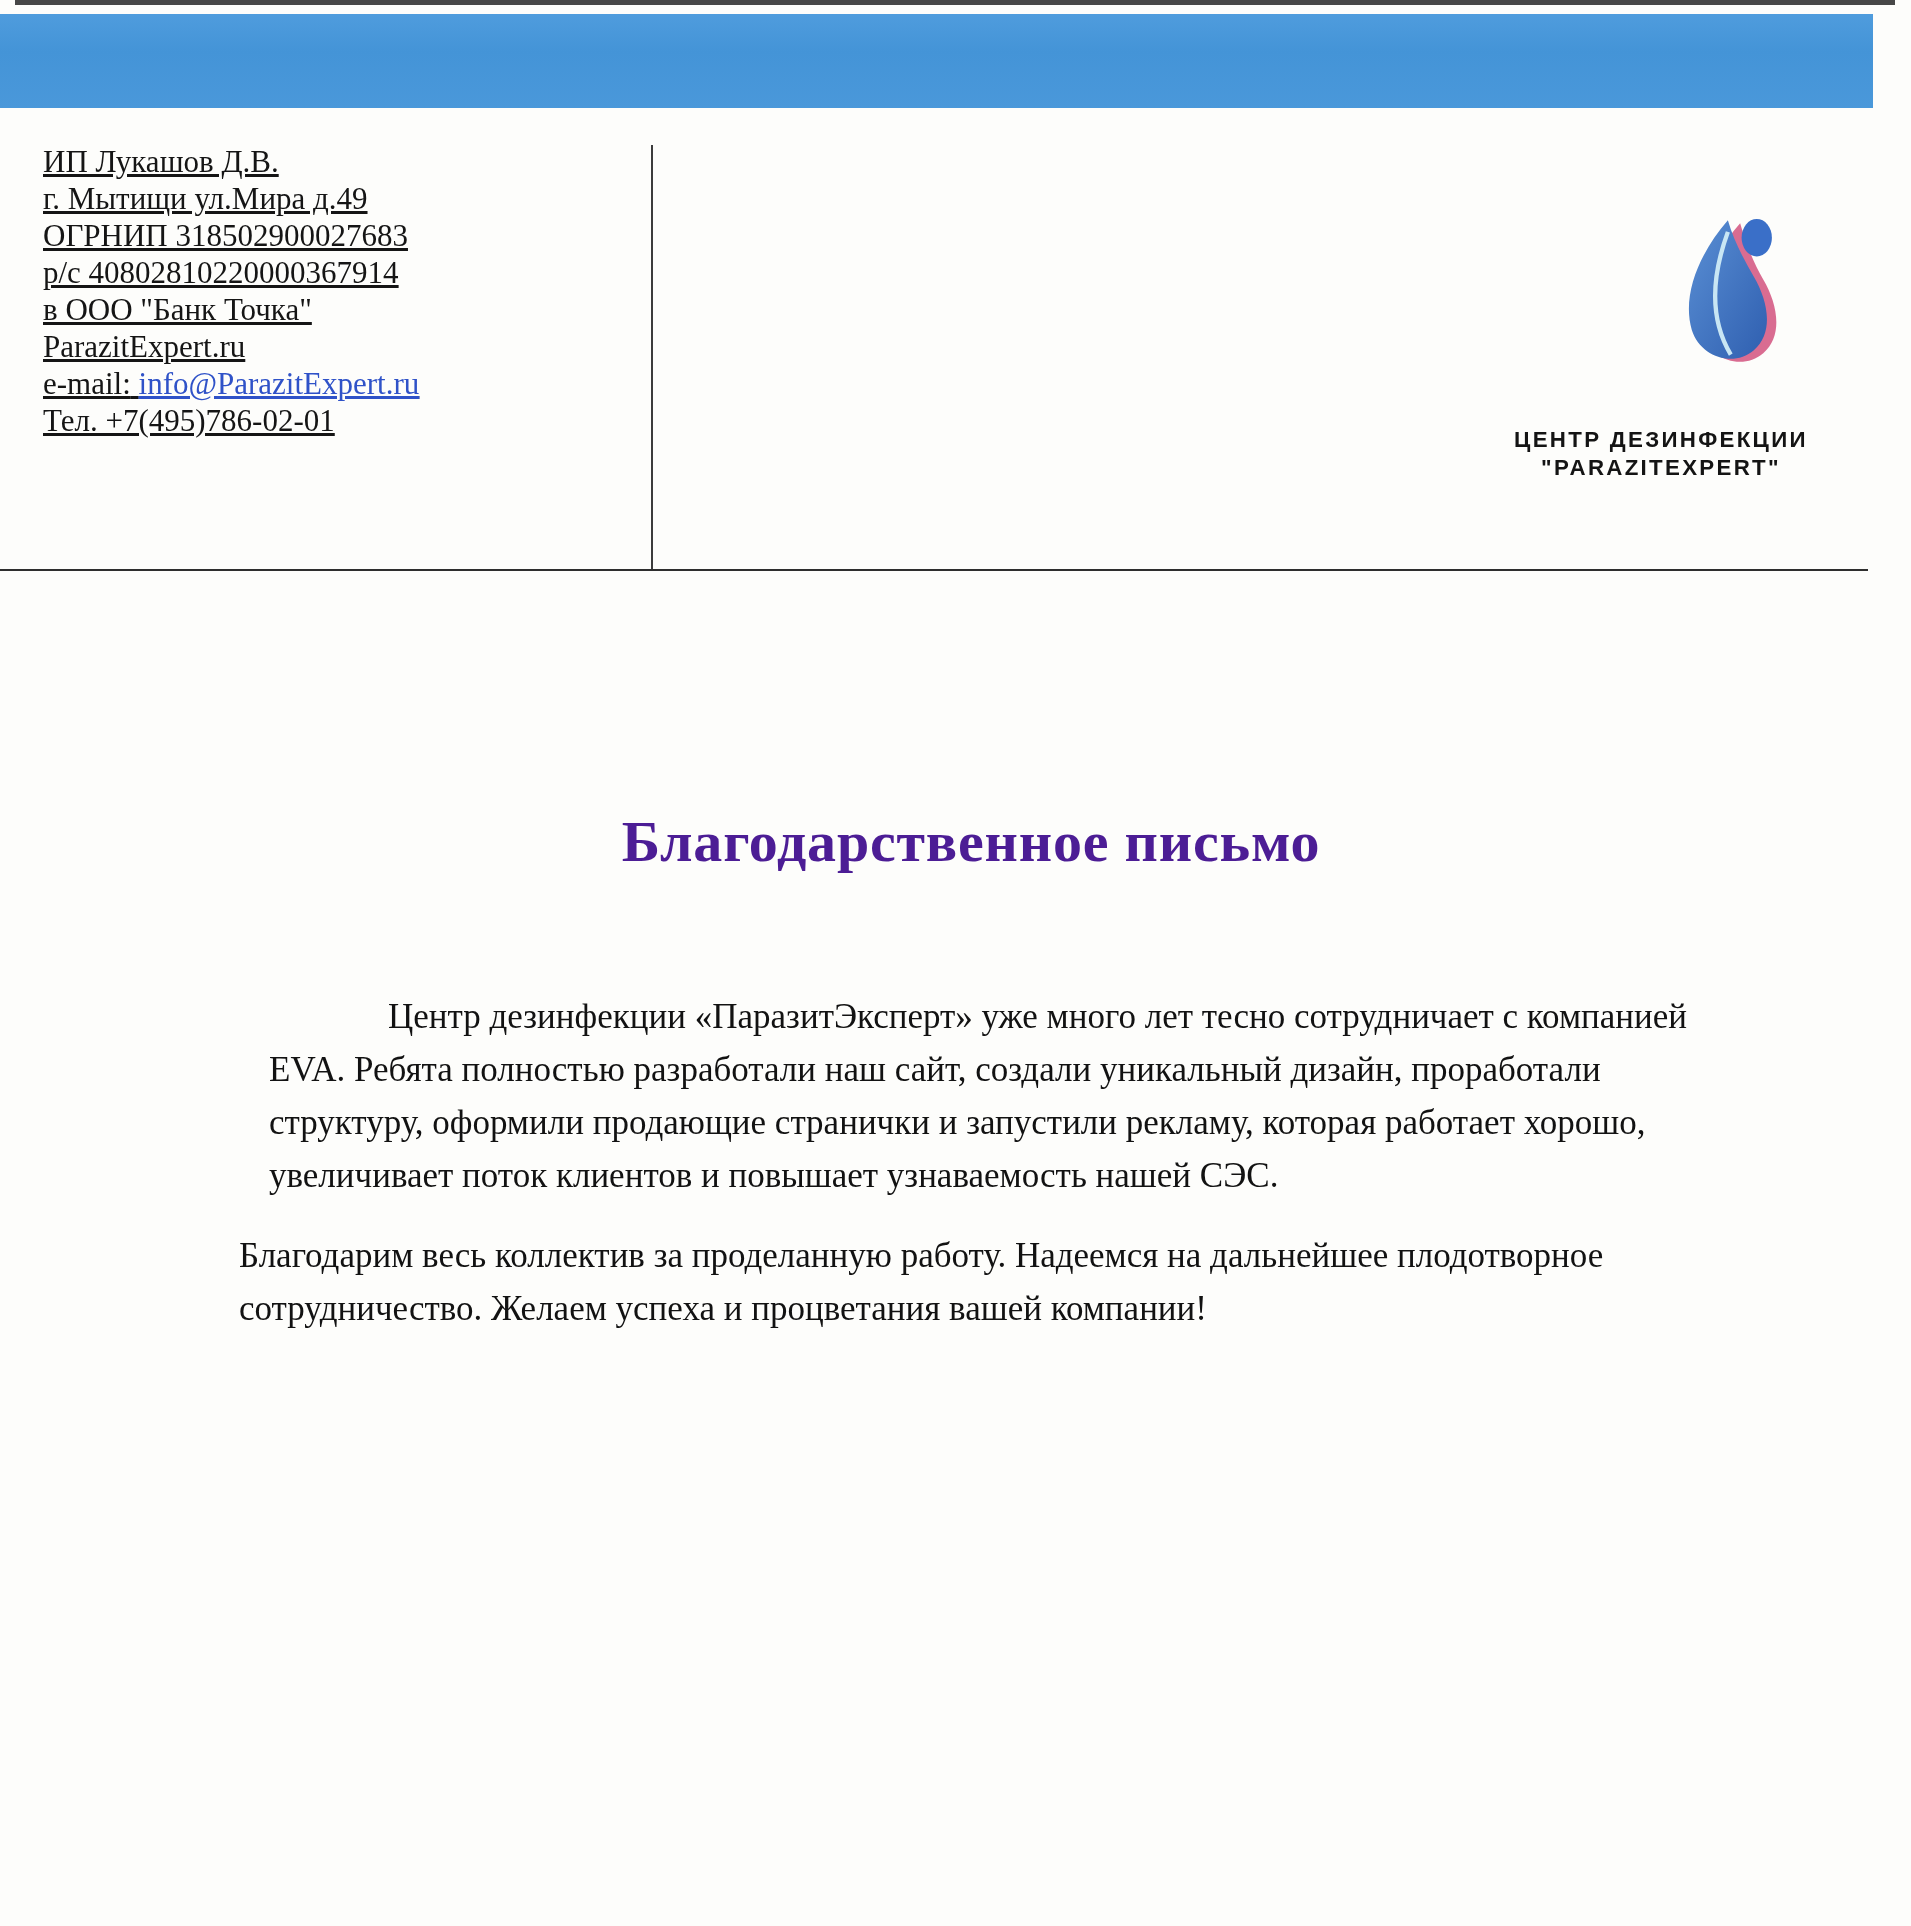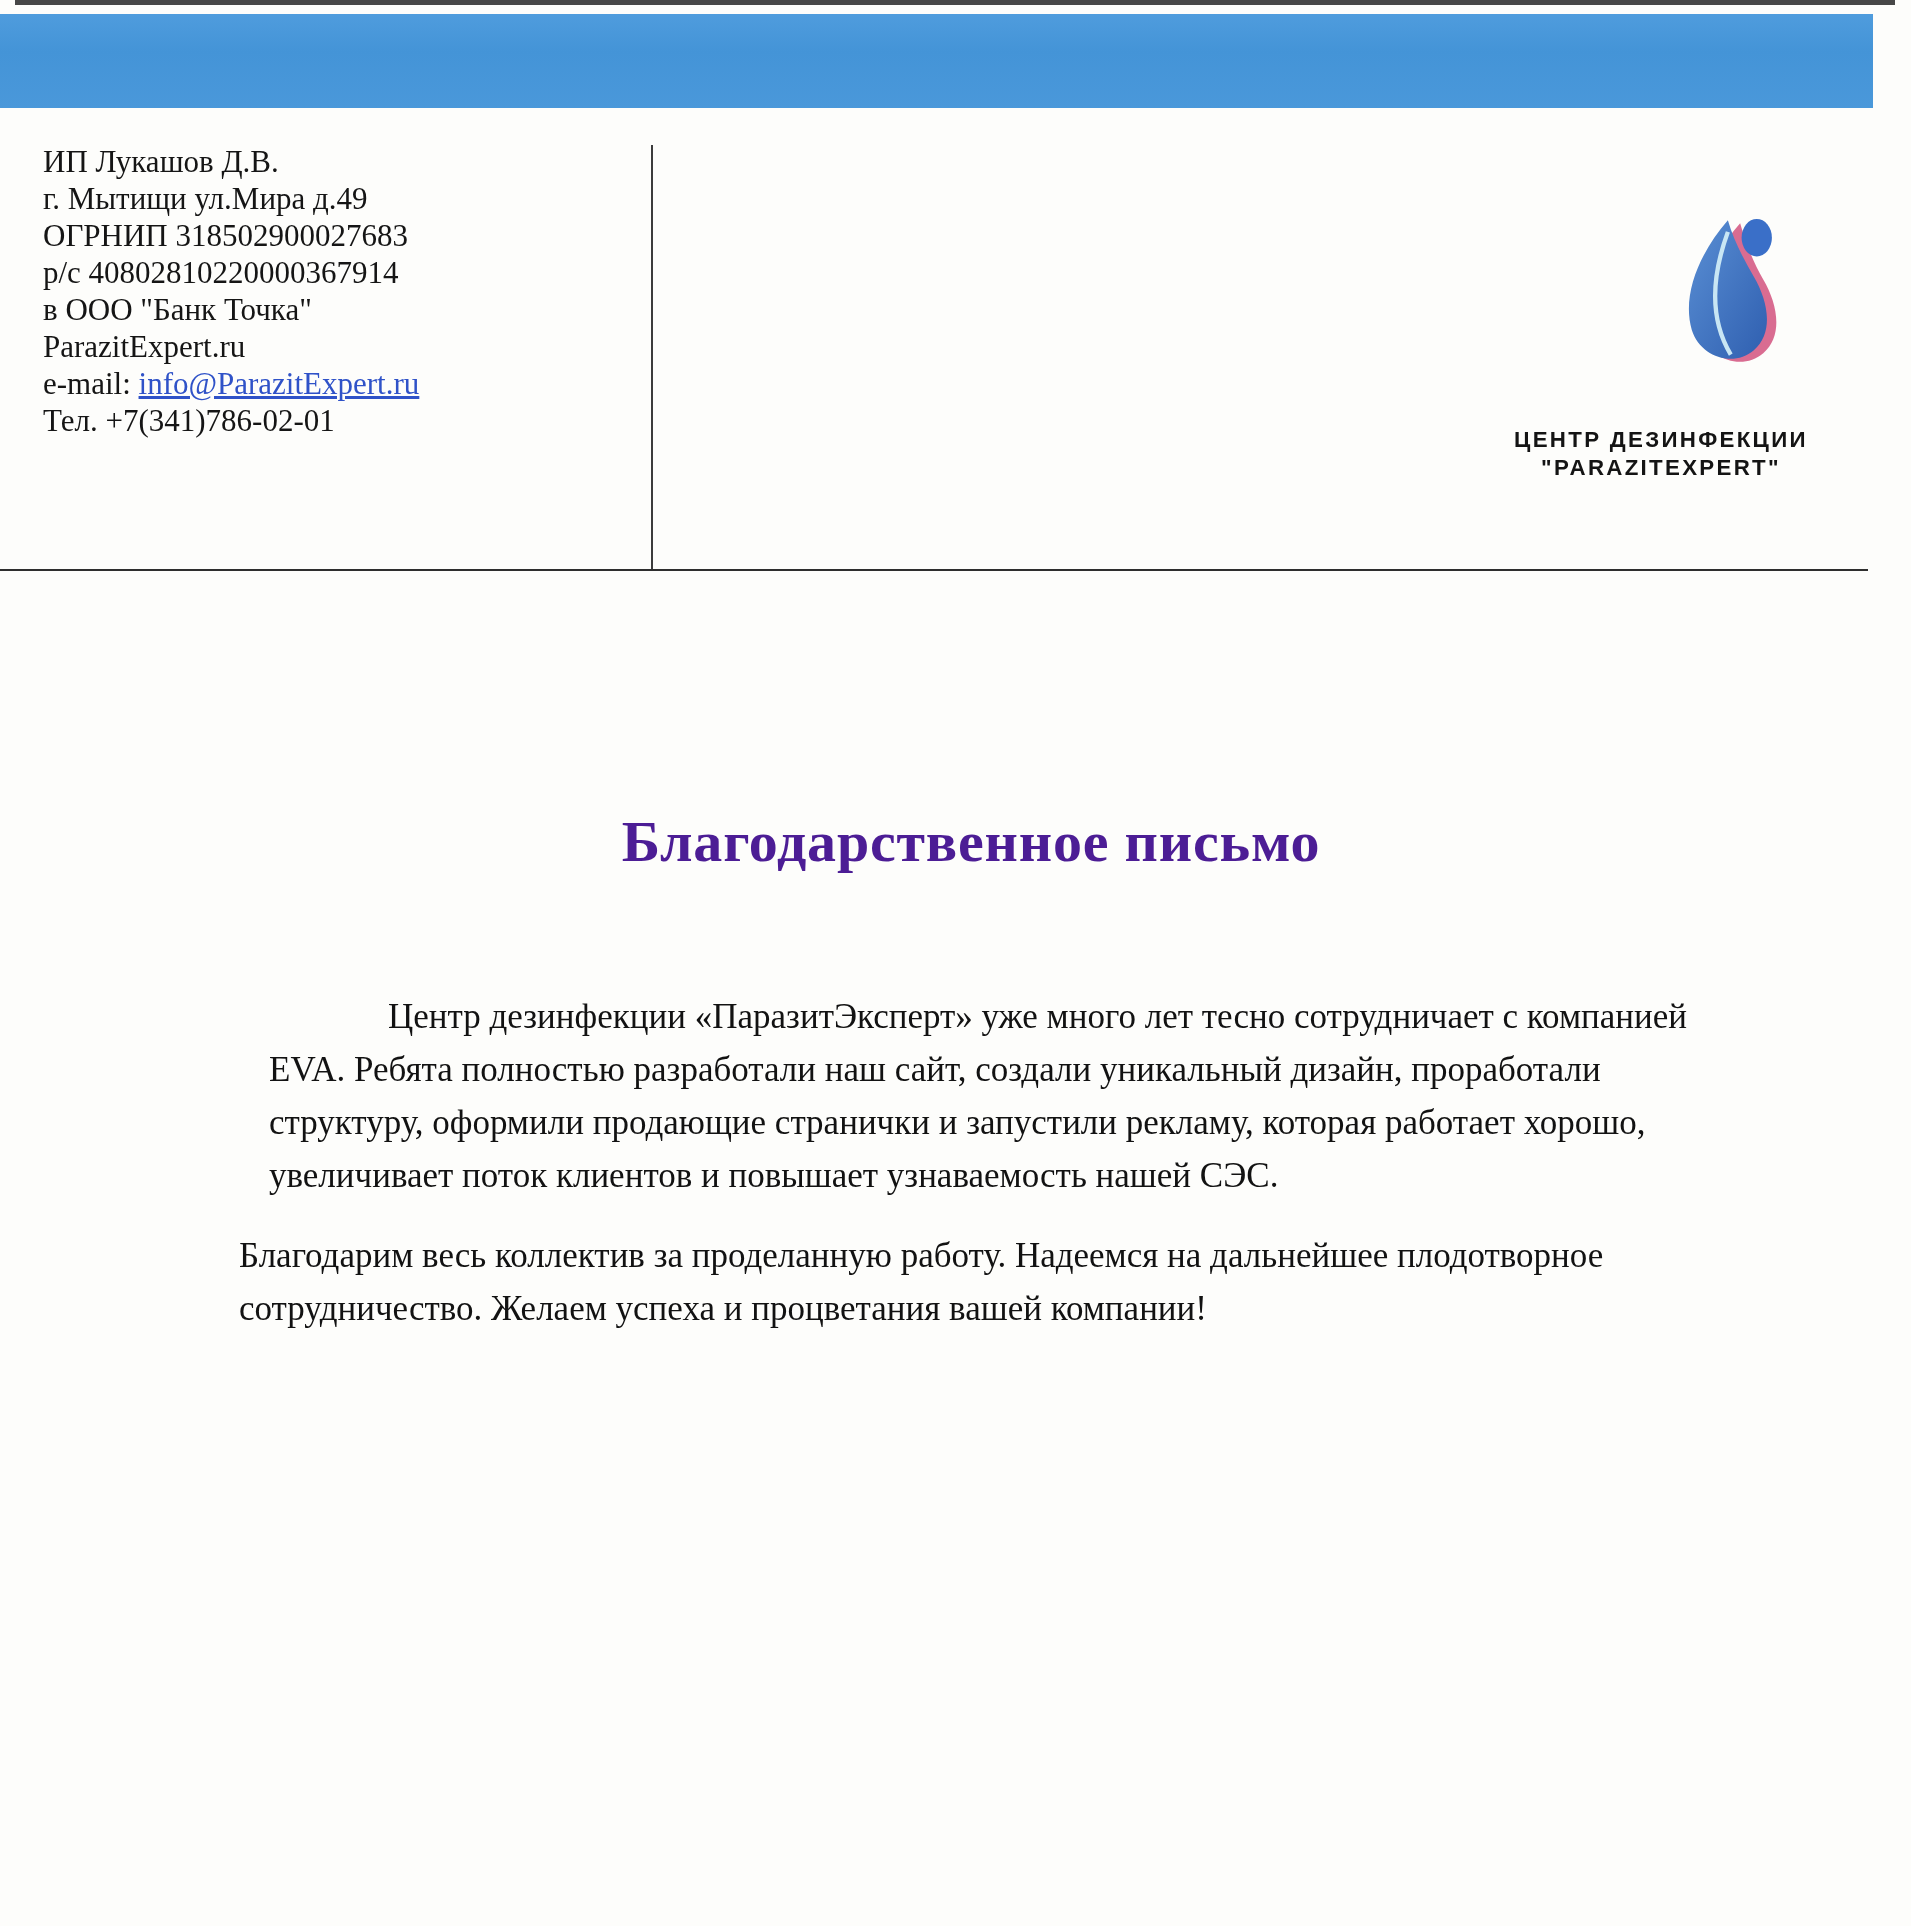--- a/index.html
+++ b/index.html
@@ -5,21 +5,21 @@
   html,body{margin:0;padding:0;background:#e9e9e9;}
   .page{position:relative;width:1911px;height:2702px;background:#fdfdfb;overflow:hidden;
         font-family:"Liberation Serif",serif;color:#151515;}
   
   .scan-top{position:absolute;top:0;left:15.4px;width:1880px;height:5px;background:#1e1e1e;opacity:.82;}
   
   .top-bar{position:absolute;top:13.5px;left:0;width:1873px;height:94px;
            background:linear-gradient(180deg,#4f9cdd 0%,#4494d7 40%,#4a98da 100%);}
   
   .header-info{position:absolute;top:143px;left:43px;width:593px;font-size:31px;line-height:37px;}
-  .header-info .line{white-space:nowrap;}
+  .header-info .line{white-space:nowrap;text-decoration:underline;}
   .email-link{color:#2f52c8;text-decoration:underline;}
   .v-divider{position:absolute;left:651px;top:145px;width:1.5px;height:425px;background:#3c3c3c;}
   .h-divider{position:absolute;left:0;top:569px;width:1868px;height:1.9px;background:#2e2e2e;}
   
   .brand{position:absolute;left:1472px;top:216px;width:378px;text-align:center;}
   .brand-mark{margin-left:127px;}
   .brand-name{margin-top:43px;font-family:"Liberation Sans",sans-serif;font-weight:700;
               font-size:22.3px;line-height:28px;letter-spacing:2.3px;color:#141414;}
   
   .title{position:absolute;top:808px;left:239px;width:1464px;text-align:center;
@@ -40,21 +40,21 @@
     <div class="line">ИП Лукашов Д.В.</div>
     <div class="line">г. Мытищи ул.Мира д.49</div>
     <div class="line">ОГРНИП 318502900027683</div>
     <div class="line">р/с 40802810220000367914</div>
     <div class="line">в ООО "Банк Точка"</div>
     <div class="line">ParazitExpert.ru</div>
     <div class="line">
       <span>e-mail:</span>
       <span class="email-link">info@ParazitExpert.ru</span>
     </div>
-    <div class="line">Тел. +7(341)786-02-01</div>
+    <div class="line">Тел. +7(495)786-02-01</div>
   </div>
 
   <div class="v-divider"></div>
   <div class="h-divider"></div>
 
   <div class="brand">
     <svg class="brand-mark" width="116" height="166" viewBox="0 0 160 230">
       <defs>
         <linearGradient id="gdrop" x1="0" y1="0" x2="1" y2="1">
           <stop offset="0" stop-color="#5a8fd4"></stop>

